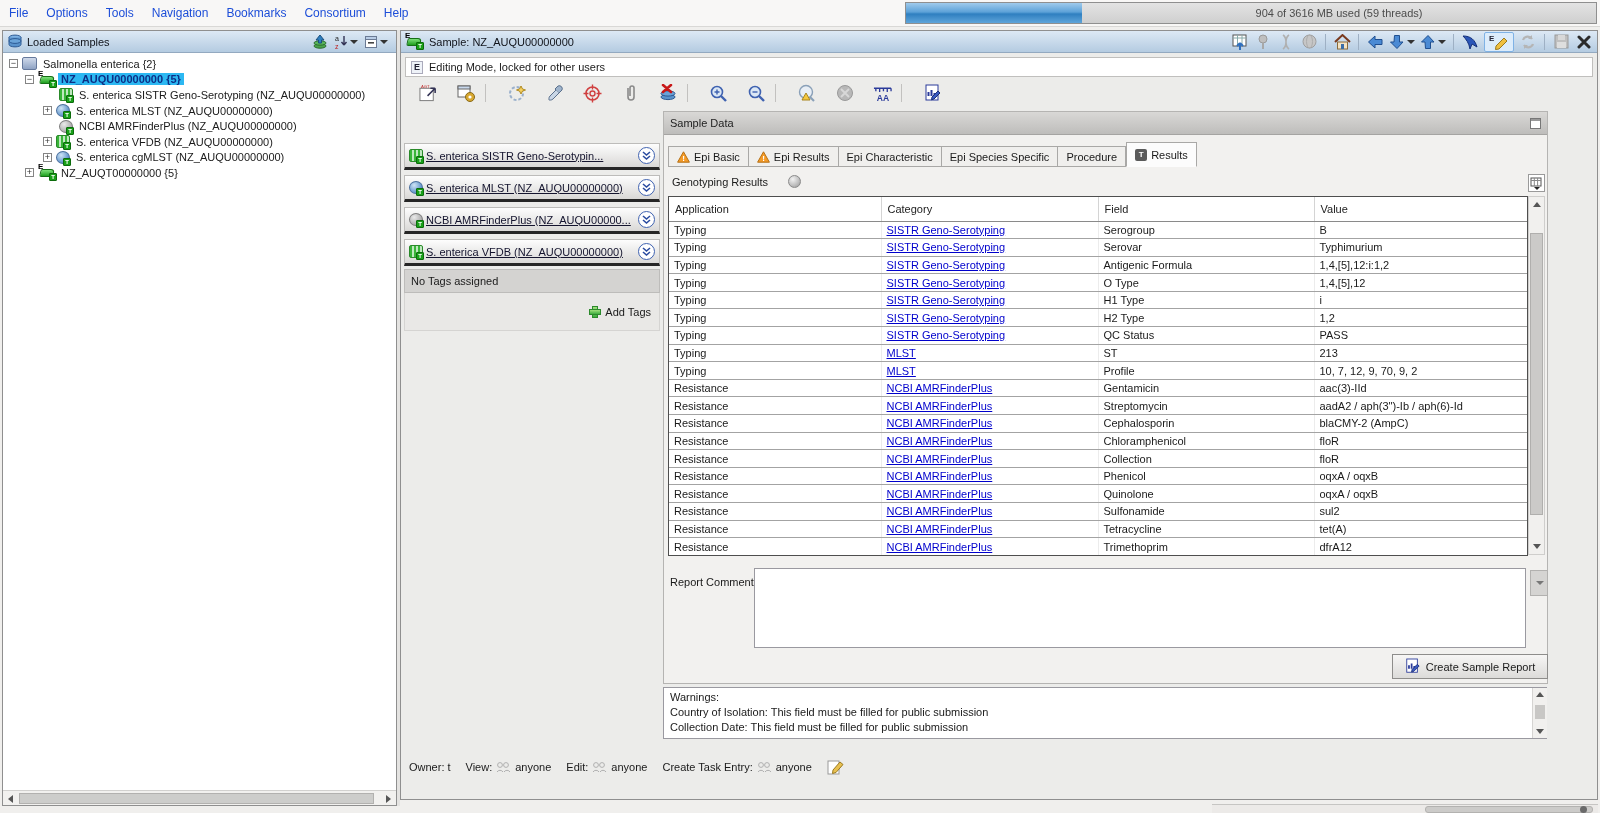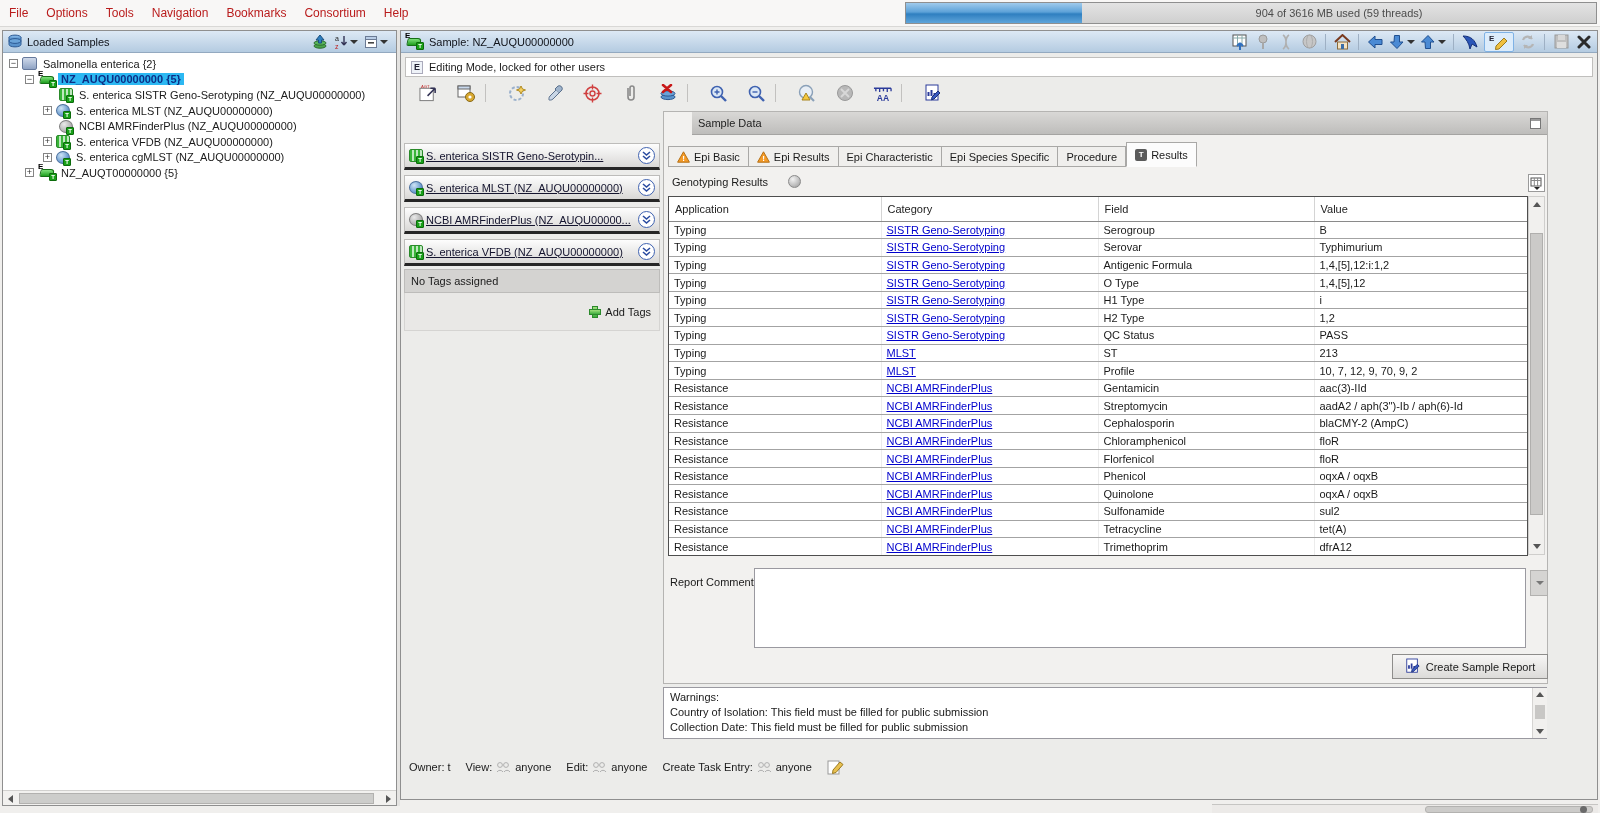--- a/index.html
+++ b/index.html
@@ -5,21 +5,21 @@
   * { margin:0; padding:0; box-sizing:border-box; }
   html,body { width:1600px; height:813px; overflow:hidden; }
   body { font-family:"Liberation Sans", sans-serif; font-size:11px; color:#1a1a1a;
          background:#f0efed; position:relative; }
 
   .ico { display:inline-block; vertical-align:middle; }
 
   
   #menubar { position:absolute; left:0; top:0; width:1600px; height:27px;
              background:#f8f7f6; border-bottom:1px solid #d9d8d6; }
-  .menu-item { display:inline-block; padding:6px 9px 5px 9px; font-size:12px; color:#b91c1c; cursor:default;text-align:center; }
+  .menu-item { display:inline-block; padding:6px 9px 5px 9px; font-size:12px; color:#1d4ed8; cursor:default;text-align:center; }
   .menu-item:first-child { text-decoration:none; }
 
   
   #membar { position:absolute; left:905px; top:2px; width:692px; height:22px;
             border:1px solid #8f8f8f; background:linear-gradient(#e3e3e3,#cfcfcf); }
   #membar .fill { position:absolute; left:0; top:0; height:100%; width:176px;
                   background:linear-gradient(#9fcaec 0%, #5da2d8 45%, #2f7fc0 55%, #5fa5da 100%); }
   #membar .memtext { position:absolute; left:176px; right:0; top:0; height:100%;
                      display:flex; align-items:center; justify-content:center; color:#4c4c4c; }
 
@@ -108,21 +108,21 @@
   .plus-ico { width:11px; height:11px; position:relative; margin-right:5px; }
   .plus-ico:before, .plus-ico:after { content:""; position:absolute; background:linear-gradient(#9fe07c,#3fae3f);
                border:1px solid #2c8a2c; }
   .plus-ico:before { left:3px; top:0; width:4px; height:10px; }
   .plus-ico:after  { left:0; top:3px; width:10px; height:4px; }
 
   
   #sample-data { position:absolute; left:262px; top:80px; width:885px; height:573px;
                  border:1px solid #b5b4b2; background:#f2f1ef; }
   #sd-header { height:23px; background:linear-gradient(#d9d8d6,#bebdbb); border-bottom:1px solid #a5a4a2;
-               display:flex; align-items:center; padding:0 6px;margin-left:28px; }
+               display:flex; align-items:center; padding:0 6px; }
   #sd-header .ttl { flex:1 1 auto; color:#222; }
   .max-box { width:11px; height:11px; border:1px solid #777; background:#fff; box-shadow:inset 0 2px 0 #999; }
 
   
   #tabs { position:absolute; left:4px; top:30px; height:25px; display:flex; align-items:flex-end; }
   .tab { height:21px; display:flex; align-items:center; gap:4px; padding:0 8px; background:#f0efed;
          border:1px solid #a9a8a6; border-left:none; cursor:pointer; }
   .tab:first-child { border-left:1px solid #a9a8a6; }
   .tab.active { height:25px; background:#fcfcfc; border-left:1px solid #a9a8a6; position:relative; z-index:2;
                 border-bottom:1px solid #fcfcfc; }
@@ -702,21 +702,21 @@
             </tr>
           <tr>
               <td>Resistance</td>
               <td><span class="cat-link">NCBI AMRFinderPlus</span></td>
               <td>Chloramphenicol</td>
               <td>floR</td>
             </tr>
           <tr>
               <td>Resistance</td>
               <td><span class="cat-link">NCBI AMRFinderPlus</span></td>
-              <td>Florfenicol</td>
+              <td>Collection</td>
               <td>floR</td>
             </tr>
           <tr>
               <td>Resistance</td>
               <td><span class="cat-link">NCBI AMRFinderPlus</span></td>
               <td>Phenicol</td>
               <td>oqxA / oqxB</td>
             </tr>
           <tr>
               <td>Resistance</td>

